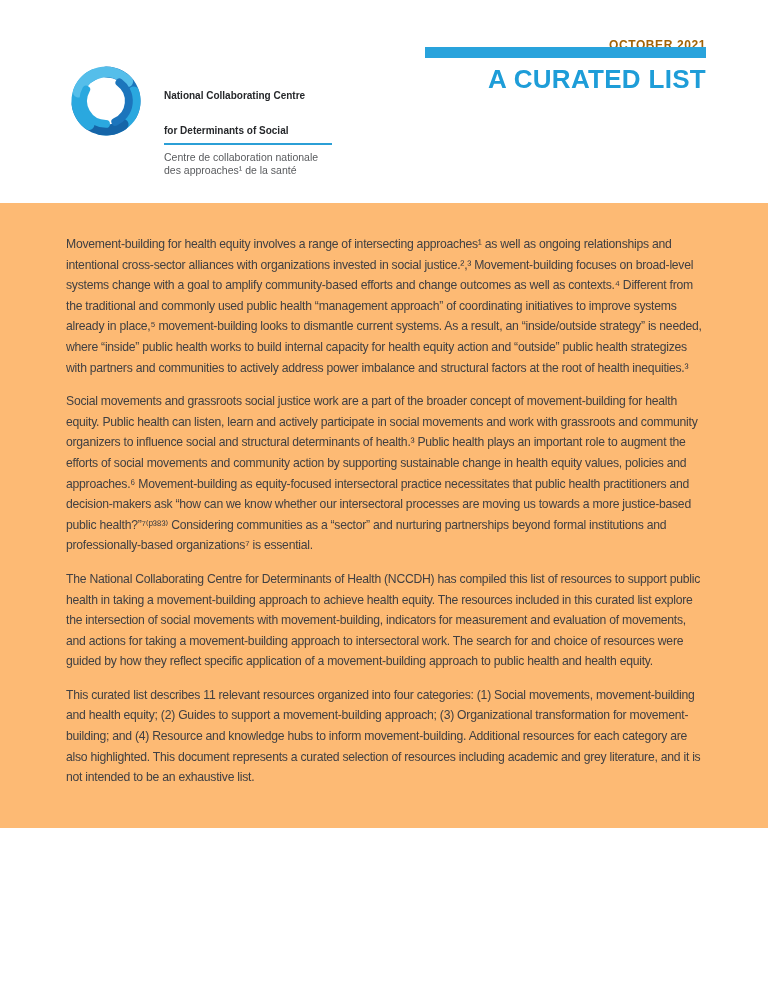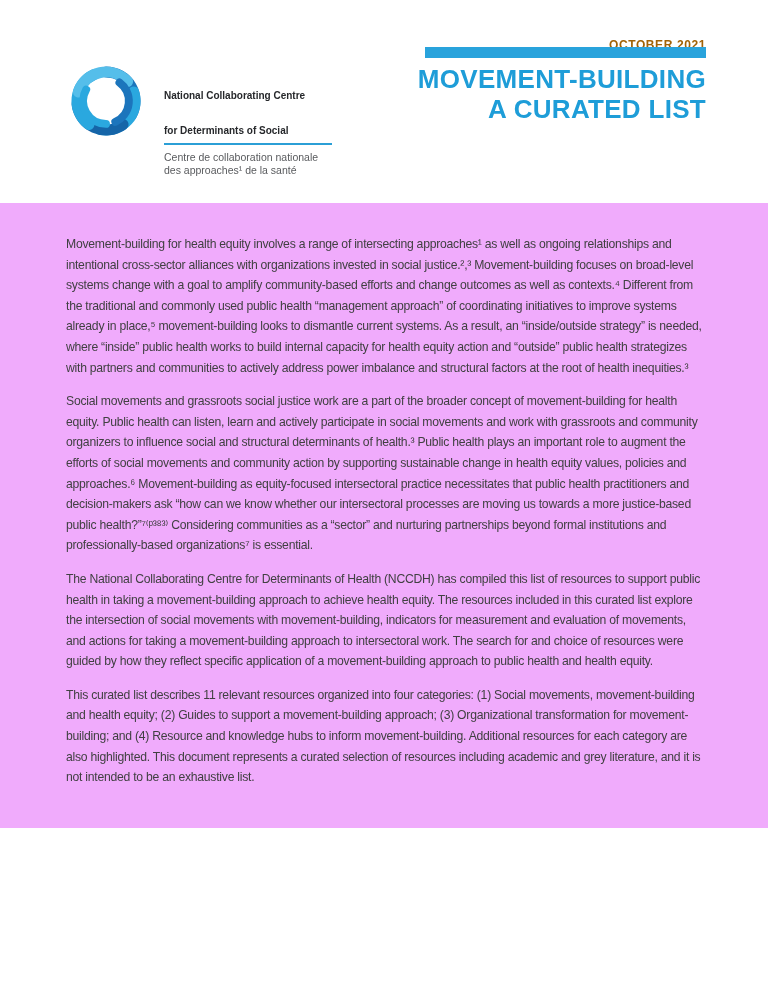--- a/index.html
+++ b/index.html
@@ -57,21 +57,21 @@
     margin: 6px 0;
   }
   .logo-fr {
     font-size: 10.5px; line-height: 13px;
     font-weight: normal; color: #595b5e;
     white-space: nowrap;
   }
 
   
   .content {
-    background: #f0abfc;
+    background: #fdba74;
     min-height: 604px;
     padding: 31px 66px 38px 66px;
   }
   .content p {
     margin: 0 0 13px 0;
     font-size: 12.2px;
     line-height: 20.6px;
     letter-spacing: -0.25px;
     color: #414042;
   }
@@ -101,21 +101,20 @@
         <div class="logo-en">for Determinants of Social</div>
         <div class="logo-divider"></div>
         <div class="logo-fr">Centre de collaboration nationale</div>
         <div class="logo-fr">des approaches¹ de la santé</div>
       </div>
     </div>
 
     <div class="pub-date">OCTOBER 2021</div>
     <div class="accent-bar"></div>
     <div class="doc-title">
-      <div>MOVEMENT-BUILDING</div>
       <div>A CURATED LIST</div>
     </div>
 
   </div>
 
   <div class="content">
     <p>Movement-building for health equity involves a range of intersecting approaches¹ as well as ongoing relationships and intentional cross-sector alliances with organizations invested in social justice.²,³ Movement-building focuses on broad-level systems change with a goal to amplify community-based efforts and change outcomes as well as contexts.⁴ Different from the traditional and commonly used public health “management approach” of coordinating initiatives to improve systems already in place,⁵ movement-building looks to dismantle current systems. As a result, an “inside/outside strategy” is needed, where “inside” public health works to build internal capacity for health equity action and “outside” public health strategizes with partners and communities to actively address power imbalance and structural factors at the root of health inequities.³</p>
     <p>Social movements and grassroots social justice work are a part of the broader concept of movement-building for health equity. Public health can listen, learn and actively participate in social movements and work with grassroots and community organizers to influence social and structural determinants of health.³ Public health plays an important role to augment the efforts of social movements and community action by supporting sustainable change in health equity values, policies and approaches.⁶ Movement-building as equity-focused intersectoral practice necessitates that public health practitioners and decision-makers ask “how can we know whether our intersectoral processes are moving us towards a more justice-based public health?”⁷⁽ᵖ³⁸³⁾ Considering communities as a “sector” and nurturing partnerships beyond formal institutions and professionally-based organizations⁷ is essential.</p>
     <p>The National Collaborating Centre for Determinants of Health (NCCDH) has compiled this list of resources to support public health in taking a movement-building approach to achieve health equity. The resources included in this curated list explore the intersection of social movements with movement-building, indicators for measurement and evaluation of movements, and actions for taking a movement-building approach to intersectoral work. The search for and choice of resources were guided by how they reflect specific application of a movement-building approach to public health and health equity.</p>
     <p>This curated list describes 11 relevant resources organized into four categories: (1) Social movements, movement-building and health equity; (2) Guides to support a movement-building approach; (3) Organizational transformation for movement-building; and (4) Resource and knowledge hubs to inform movement-building. Additional resources for each category are also highlighted. This document represents a curated selection of resources including academic and grey literature, and it is not intended to be an exhaustive list.</p>

